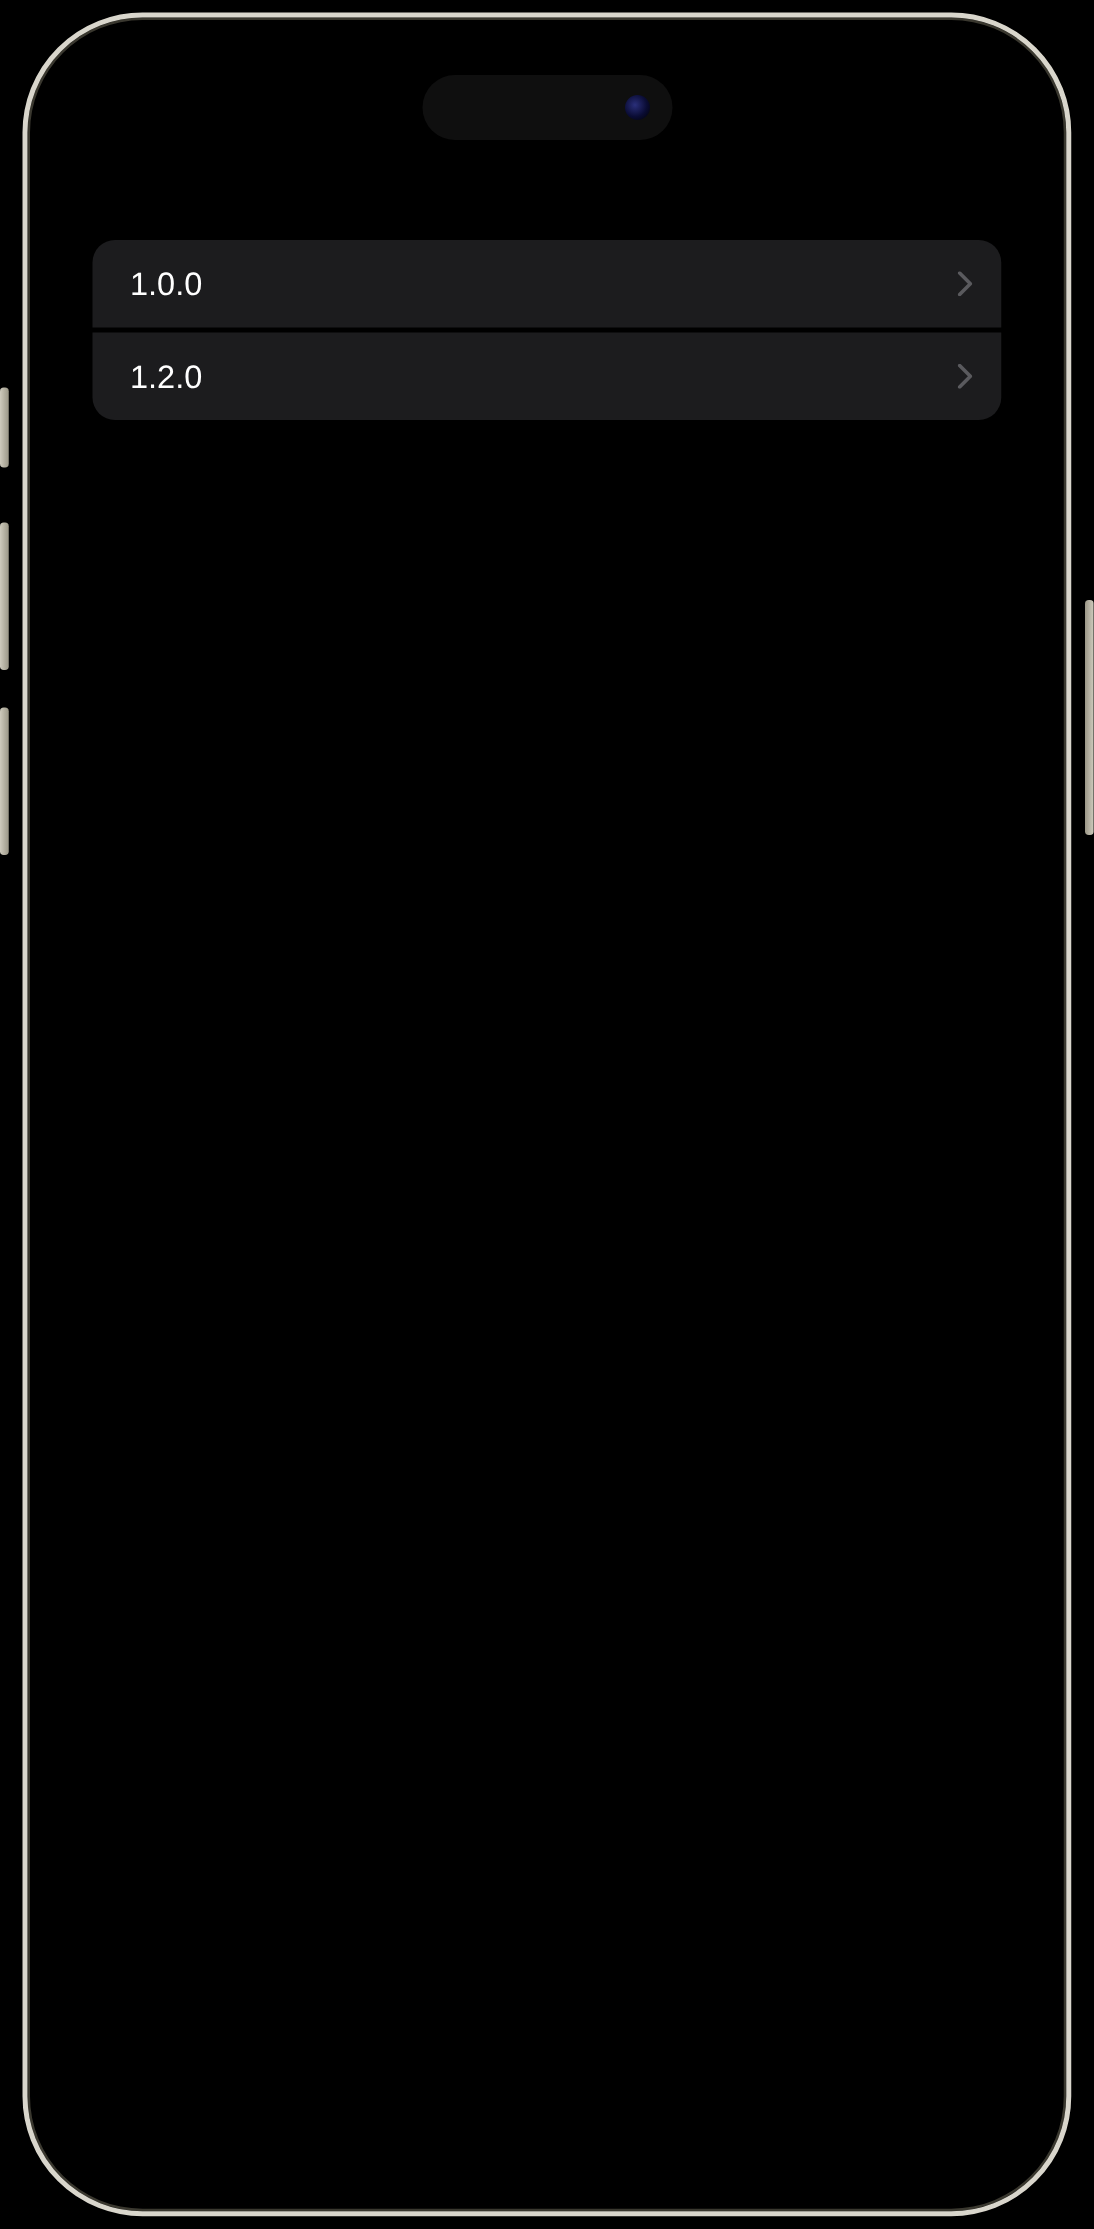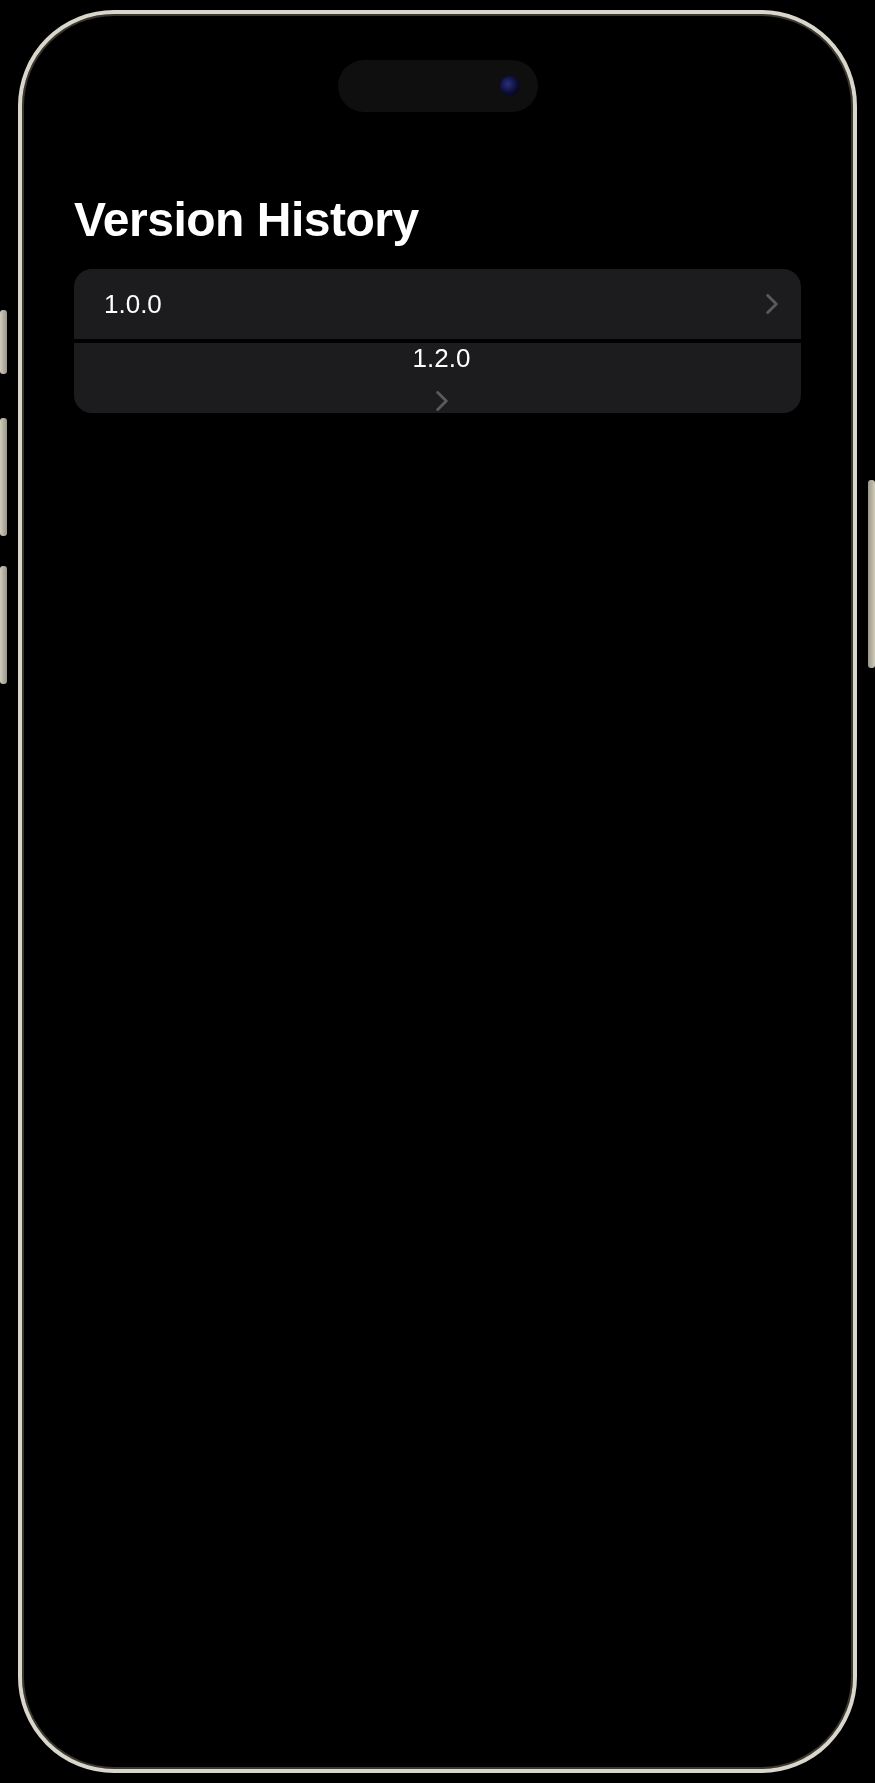--- a/index.html
+++ b/index.html
@@ -115,21 +115,20 @@
     }
 
     .list-item:first-child {
       border-top-left-radius: 18px;
       border-top-right-radius: 18px;
     }
 
     .list-item:last-child {
       border-bottom-left-radius: 18px;
       border-bottom-right-radius: 18px;
-      flex-direction: column;
     }
 
     .list-item .label {
       font-size: 26px;
       font-weight: 400;
       color: #fff;
     }
 
     .chevron {
       width: 14px;
@@ -156,21 +155,20 @@
 <div class="side-btn right-1"></div>
 
 <div class="phone-frame">
   <div class="phone-inner">
 
     <div class="dynamic-island">
       <div class="island-camera"></div>
     </div>
 
     <div class="screen">
-      <h1 class="page-title">Version History</h1>
 
       <div class="list">
 
         <div class="list-item">
           <span class="label">1.0.0</span>
           <span class="chevron">
             <svg viewBox="0 0 8 14" fill="none" stroke="currentColor" stroke-width="2" stroke-linecap="round" stroke-linejoin="round">
               <path d="M1 1 L7 7 L1 13"></path>
             </svg>
           </span>

